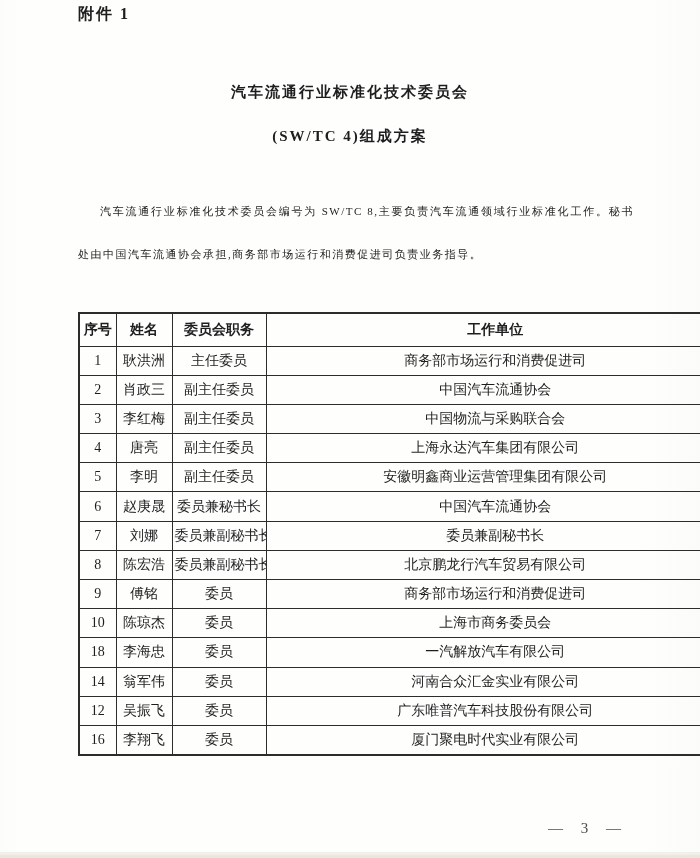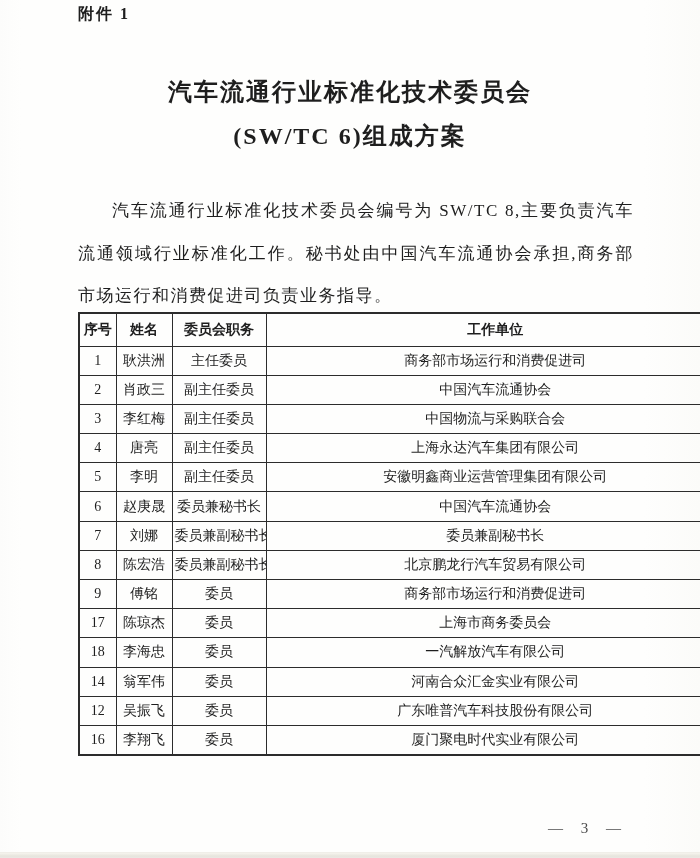--- a/index.html
+++ b/index.html
@@ -23,32 +23,32 @@
     font-size: 16px;
     font-weight: bold;
     letter-spacing: 2px;
   }
   .doc-title {
     position: absolute;
     left: 0;
     right: 0;
     top: 70px;
     text-align: center;
-    font-size: 24px;
+    font-size: 15px;
     font-weight: bold;
     letter-spacing: 2px;
     line-height: 44px;
   }
   .doc-title .title-line { display: block; }
   .intro-paragraph {
     position: absolute;
     left: 78px;
     width: 556px;
     top: 190px;
-    font-size: 17px;
+    font-size: 11px;
     line-height: 42.5px;
     letter-spacing: 1.5px;
     text-align: justify;
     text-indent: 2em;
   }
   table.committee-table {
     position: absolute;
     left: 78px;
     top: 312px;
     width: 648px;
@@ -97,21 +97,21 @@
 </style>
 </head>
 <body>
 
 <div class="page">
 
   <div class="attachment-label">附件 1</div>
 
   <div class="doc-title">
     <span class="title-line">汽车流通行业标准化技术委员会</span>
-    <span class="title-line">(SW/TC 6)组成方案</span>
+    <span class="title-line">(SW/TC 4)组成方案</span>
   </div>
 
   <p class="intro-paragraph">汽车流通行业标准化技术委员会编号为 SW/TC 8,主要负责汽车流通领域行业标准化工作。秘书处由中国汽车流通协会承担,商务部市场运行和消费促进司负责业务指导。</p>
 
   <table class="committee-table">
     <colgroup>
       <col class="col-index">
       <col class="col-name">
       <col class="col-role">
       <col class="col-org">
@@ -173,21 +173,21 @@
           <td>委员兼副秘书长</td>
           <td>北京鹏龙行汽车贸易有限公司</td>
         </tr>
         <tr>
           <td>9</td>
           <td>傅铭</td>
           <td>委员</td>
           <td>商务部市场运行和消费促进司</td>
         </tr>
         <tr>
-          <td>17</td>
+          <td>10</td>
           <td>陈琼杰</td>
           <td>委员</td>
           <td>上海市商务委员会</td>
         </tr>
         <tr>
           <td>18</td>
           <td>李海忠</td>
           <td>委员</td>
           <td>一汽解放汽车有限公司</td>
         </tr>

